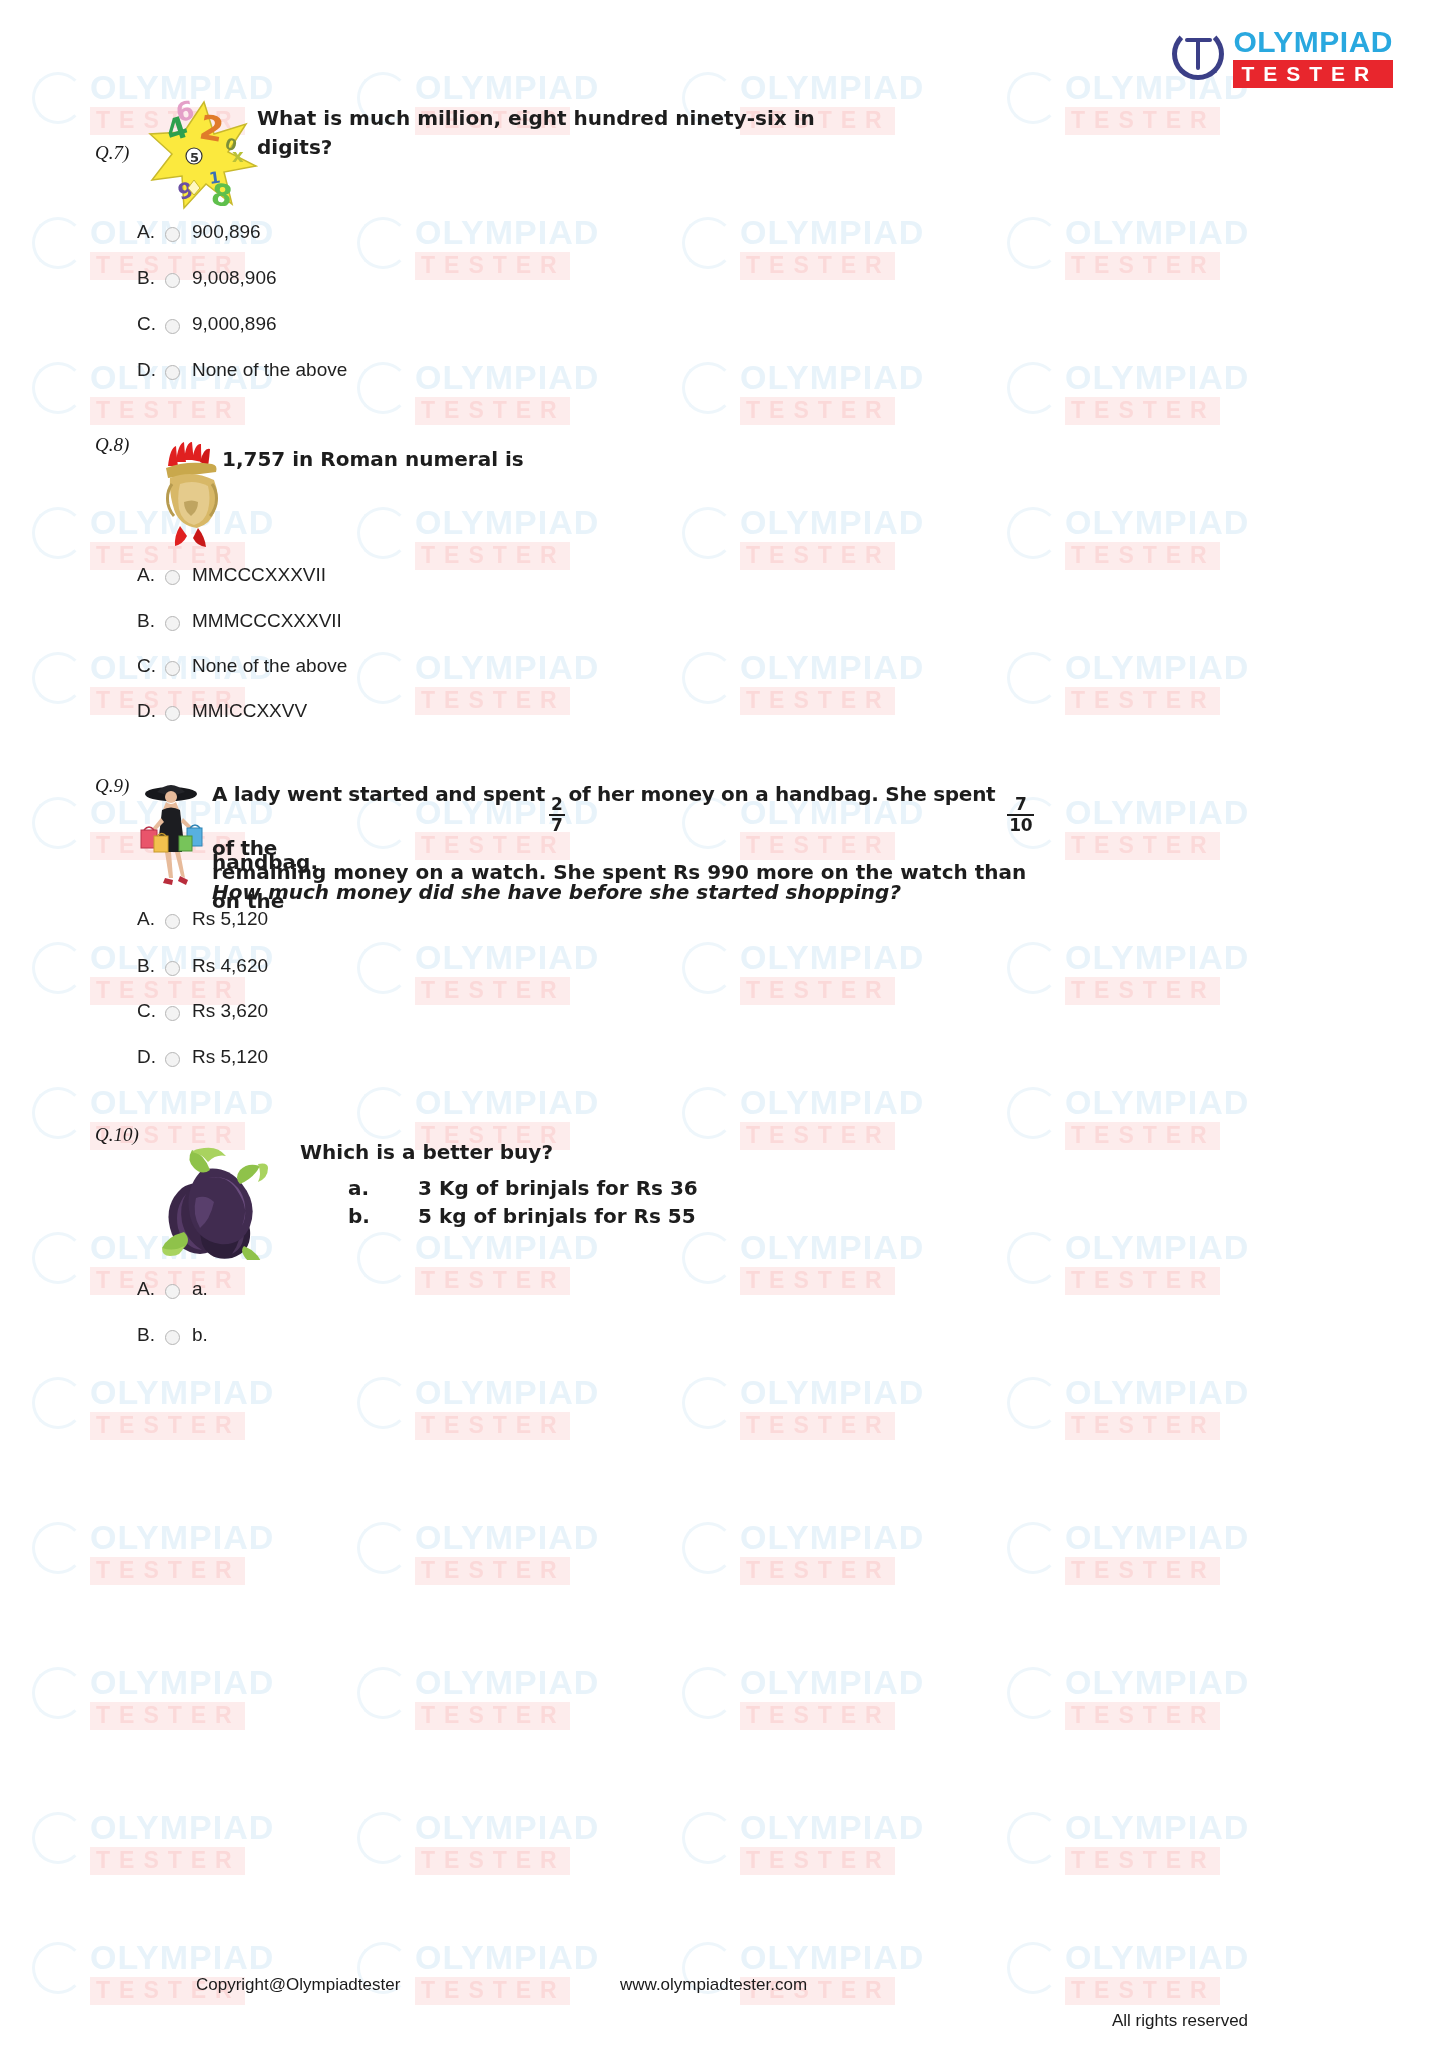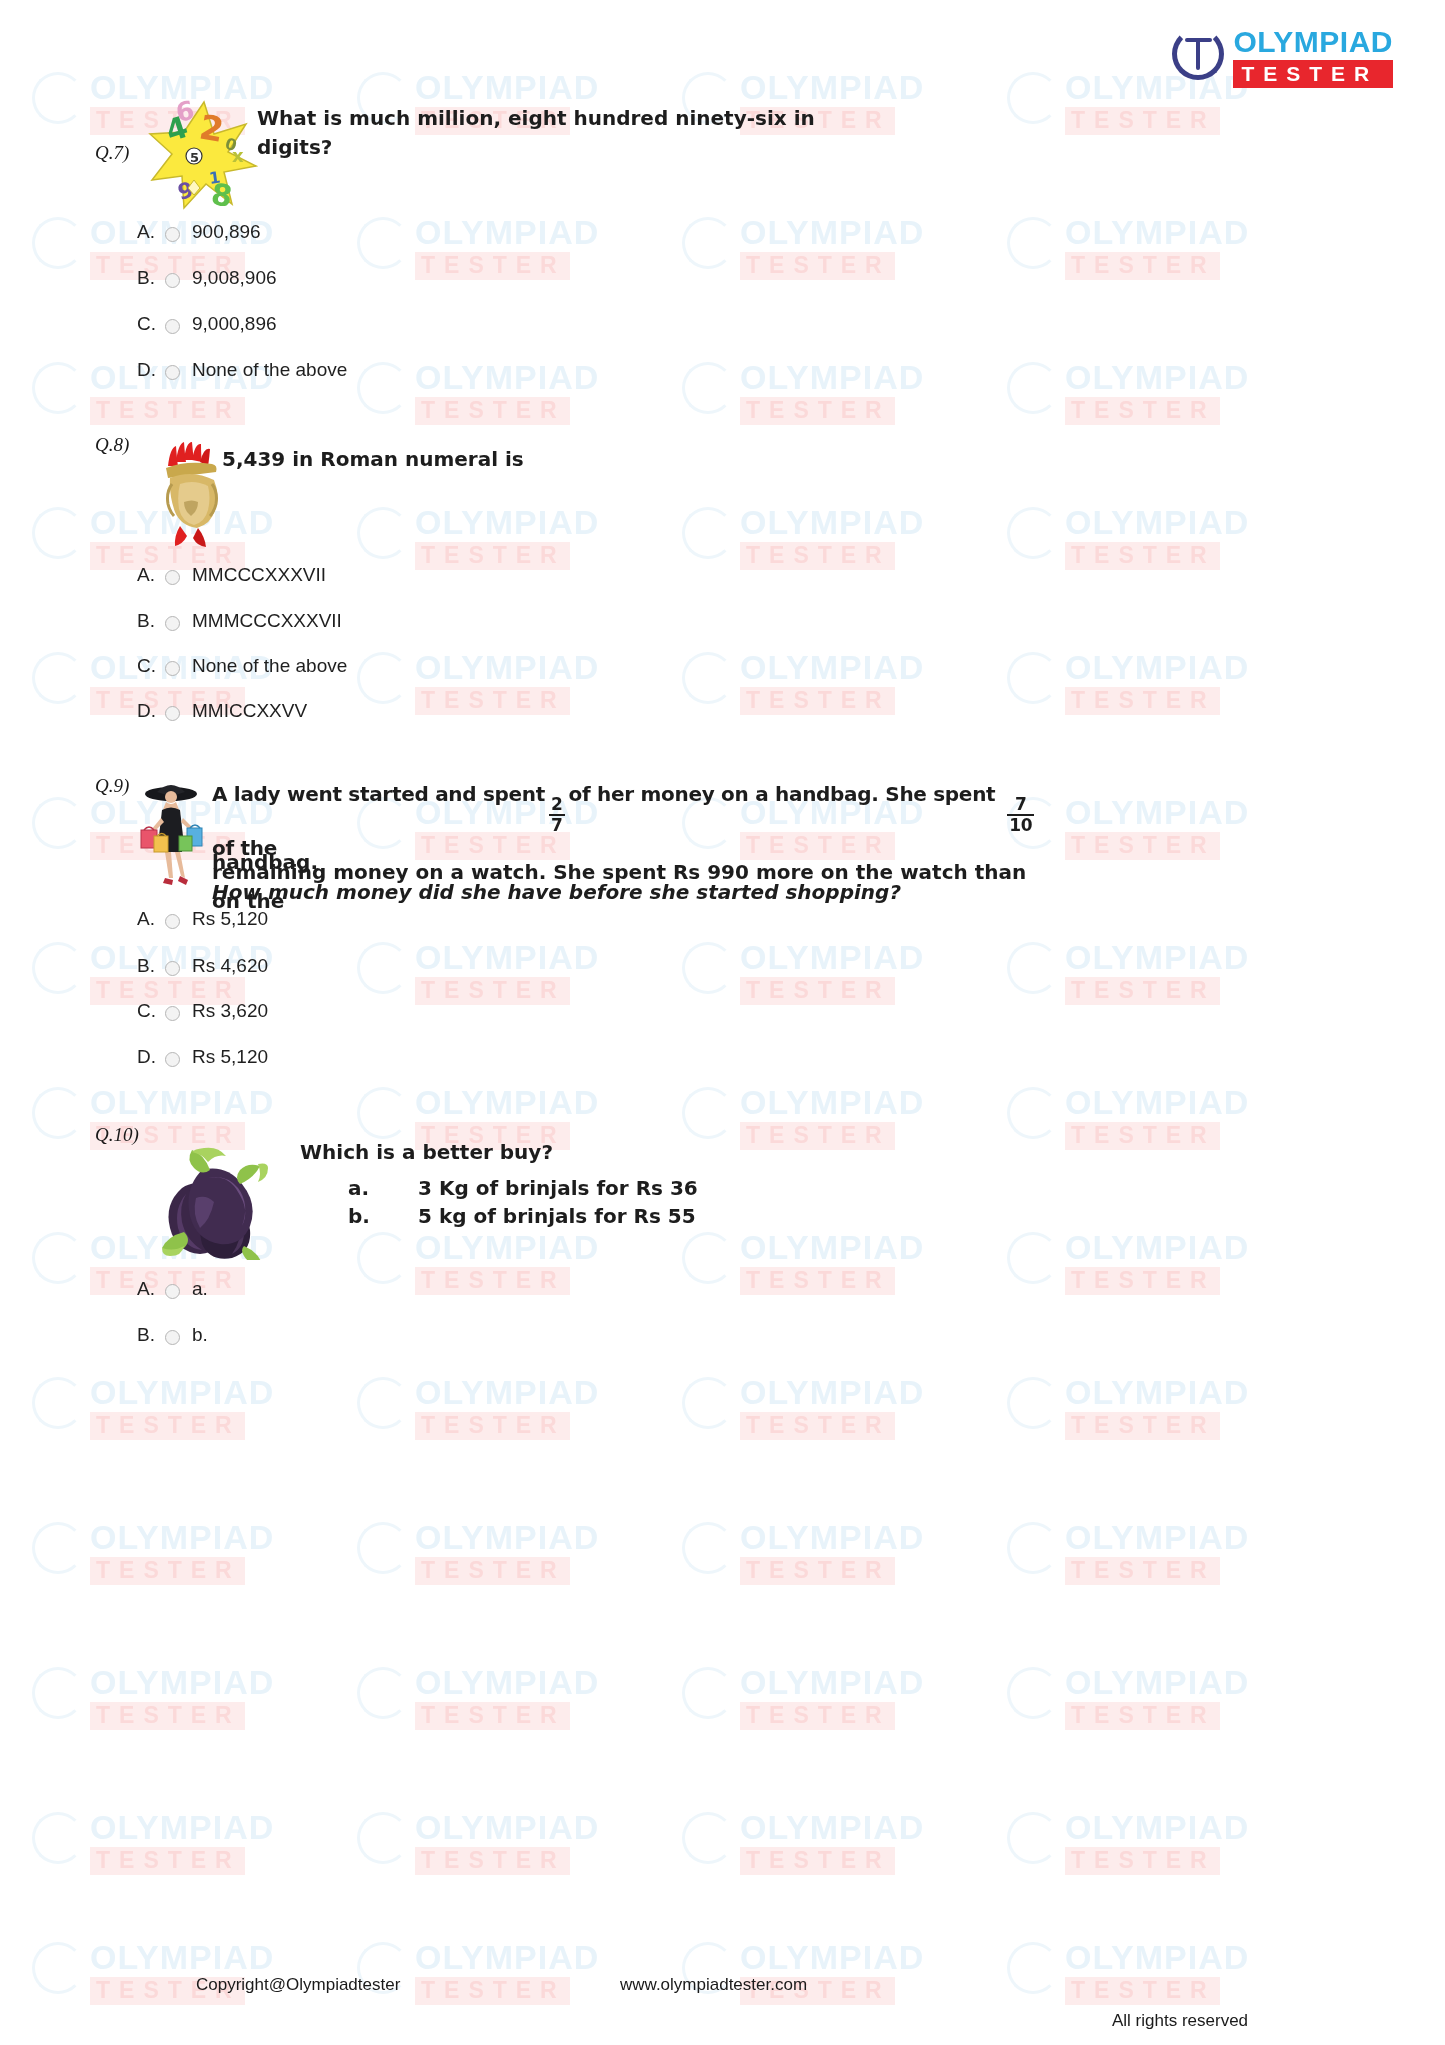--- a/index.html
+++ b/index.html
@@ -360,21 +360,21 @@
           <path d="M20,38 q22,-9 44,2 q6,14 1,30 q-4,14 -18,18 q-16,-2 -22,-16 q-6,-16 -5,-34 z" fill="#d8b867"></path>
           <path d="M30,44 q14,-5 28,2 q3,12 0,24 q-3,12 -14,15 q-12,-3 -15,-16 q-2,-14 1,-25 z" fill="#e5cb8c"></path>
           <path d="M34,62 q8,-3 14,0 q0,9 -7,14 q-7,-5 -7,-14 z" fill="#9a7e34" opacity="0.5"></path>
           <path d="M30,86 q-6,10 -5,20 q8,-2 12,-10 z" fill="#e02020"></path>
           <path d="M48,88 q7,9 8,19 q-9,-1 -13,-9 z" fill="#c81818"></path>
           <path d="M22,44 q-6,8 -4,20 q2,8 6,12" fill="none" stroke="#b79b4f" stroke-width="3"></path>
           <path d="M62,44 q6,8 4,20 q-2,8 -6,12" fill="none" stroke="#b79b4f" stroke-width="3"></path>
         </svg>
       </div>
 
-      <div class="q-text" style="left:222px; top:445px; width:500px;">5,439 in Roman numeral is</div>
+      <div class="q-text" style="left:222px; top:445px; width:500px;">1,757 in Roman numeral is</div>
 
       <div class="opt" style="left:137px; top:564px;">
         <span class="opt-letter">A.</span>
         <span class="radio"></span>
         <span class="opt-text">MMCCCXXXVII</span>
       </div>
       <div class="opt" style="left:137px; top:610px;">
         <span class="opt-letter">B.</span>
         <span class="radio"></span>
         <span class="opt-text">MMMCCCXXXVII</span>

